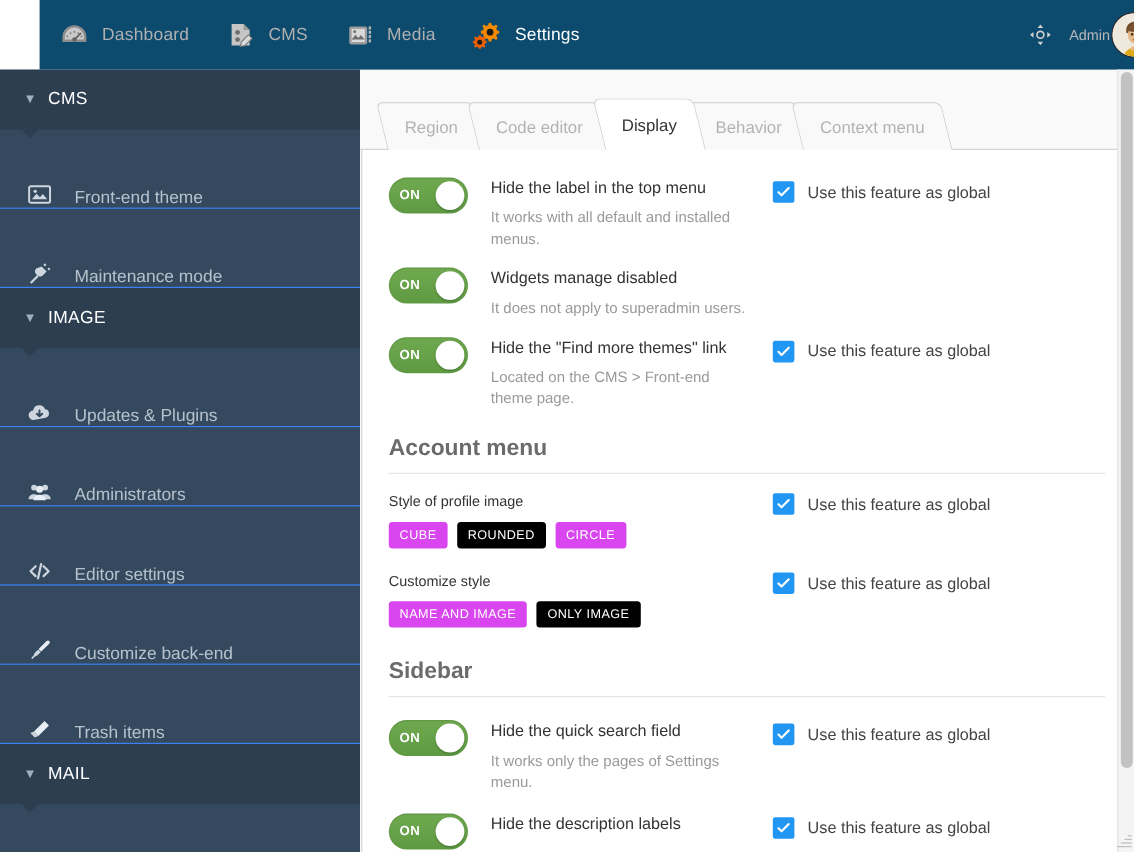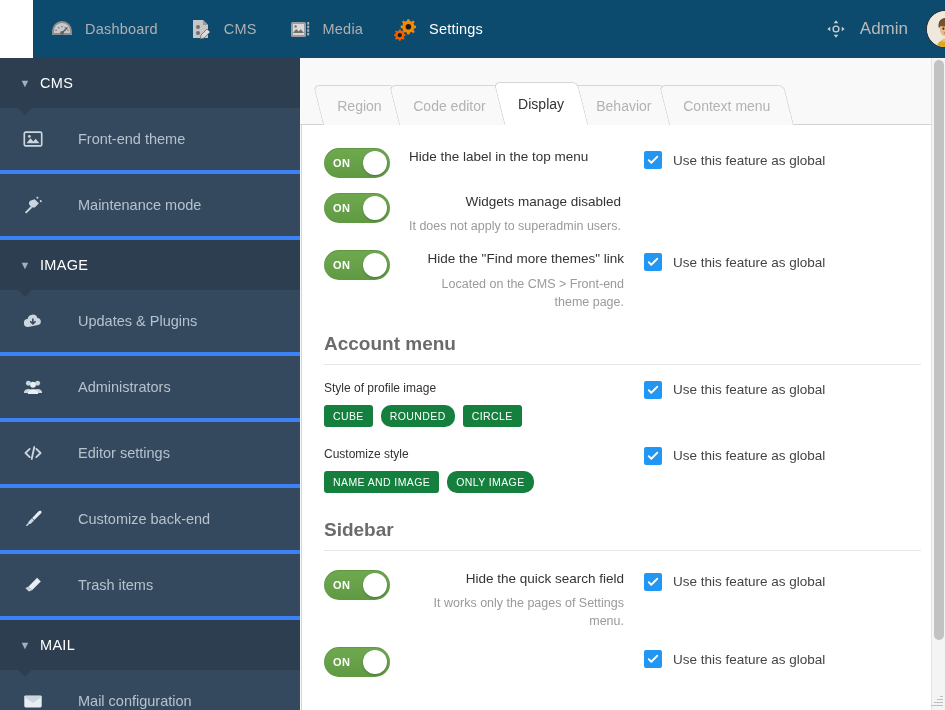--- a/index.html
+++ b/index.html
@@ -25,21 +25,21 @@
     display: flex; align-items: center;
     height: 58px; padding: 0 14px 0 16px;
     cursor: pointer; gap: 10px;
   }
   .topnav-label { font-size: 14.5px; color: #b0b0b0; letter-spacing: .2px; white-space: nowrap; }
   .topnav-item.active .topnav-label { color: #ffffff; }
   .topnav-icon { width: 26px; height: 26px; display: block; flex: none; }
 
   .topright { margin-left: auto; display: flex; align-items: center; gap: 0; padding-right: 14px; }
   .tr-icon-wrap { padding: 0 14px; display: flex; align-items: center; cursor: pointer; }
-  .admin-name { font-size: 17px; color: #b9b9b9; padding-right: 18px; cursor: pointer; }
+  .admin-name { font-size: 12px; color: #b9b9b9; padding-right: 1px; cursor: pointer; }
   .avatar {
     width: 38px; height: 38px; border-radius: 50%;
     overflow: hidden; cursor: pointer; flex: none;
     background: #e9e3d6;
     border: 1px solid #2a2a2a;
   }
 
   
   .sidebar {
     position: absolute; top: 58px; left: 0;
@@ -62,25 +62,24 @@
   }
   .sb-section::after {
     content: ""; position: absolute; left: 18px; bottom: -7px;
     width: 0; height: 0;
     border-left: 7px solid transparent;
     border-right: 7px solid transparent;
     border-top: 7px solid #2c3e50;
   }
   .sb-item {
     height: 66px;
-    display: flex; align-items: center;
+    display: flex; align-items: flex-end;
     padding-left: 14px;
-    border-bottom: 4px solid #3b82f6;
+    border-bottom: 1px solid #3b82f6;
     cursor: pointer;
-    gap: 16px;
   }
   .sb-item-icon { width: 38px; display: flex; align-items: center; justify-content: center; flex: none; }
   .sb-item-label { color: #b6c2cd; font-size: 14.5px; padding-left: 10px; }
 
   
   .content {
     position: absolute; top: 58px; left: 300px;
     width: 645px; height: 652px;
     background: #f9f9f9;
     overflow: hidden;
@@ -135,21 +134,21 @@
     padding: 14px 22px 30px 22px;
     min-height: 600px;
   }
 
   
   .srow {
     display: flex;
     align-items: flex-start;
     padding: 8px 0 6px 0;
   }
-  .srow-left { width: 320px; display: flex; align-items: flex-start; flex: none; text-align: right; }
+  .srow-left { width: 320px; display: flex; align-items: flex-start; flex: none; }
   .toggle {
     width: 66px; height: 30px;
     border-radius: 16px;
     background: #6aa84f;
     background: linear-gradient(#6fa94f, #5f9a43);
     position: relative;
     cursor: pointer;
     flex: none;
     margin-top: 1px;
     box-shadow: inset 0 1px 1px rgba(0,0,0,.12);
@@ -189,27 +188,27 @@
   }
 
   
   .crow { display: flex; align-items: flex-start; padding: 6px 0 4px 0; }
   .crow-left { width: 320px; flex: none; }
   .crow-label { font-size: 12px; color: #333333; padding-bottom: 10px; }
   .pills { display: flex; gap: 8px; }
   .pill {
     font-size: 10.5px; letter-spacing: .4px;
     color: #ffffff;
-    background: #15803d;
+    background: #d946ef;
     border-radius: 3px;
     padding: 5px 9px 5px 9px;
     cursor: pointer;
     white-space: nowrap;
   }
-  .pill.sel { background: #15803d; border-radius: 10px; }
+  .pill.sel { background: #000000; }
 
   
   .scrollbar {
     position: absolute; top: 58px; right: 0;
     width: 14px; height: 652px;
     background: #f4f4f4;
     border-left: 1px solid #e3e3e3;
     z-index: 40;
   }
   .scroll-thumb {
@@ -461,20 +460,21 @@
       <div class="panel">
 
         <div class="srow">
           <div class="srow-left">
             <div class="toggle">
               <span class="tog-txt">ON</span>
               <span class="knob"></span>
             </div>
             <div class="srow-texts">
               <div class="srow-title">Hide the label in the top menu</div>
+              <div class="srow-desc">It works with all default and installed menus.</div>
             </div>
           </div>
           <div class="srow-right">
             <div class="chkline">
               <span class="chkbox">
                 <svg viewBox="0 0 14 14" width="12" height="12">
                     <path d="M2 7.2l3 3 7-7" stroke="#ffffff" stroke-width="2.1" fill="none" stroke-linecap="round" stroke-linejoin="round"></path>
                   </svg>
               </span>
               <span class="chklabel">Use this feature as global</span>
@@ -585,20 +585,23 @@
               <span class="chklabel">Use this feature as global</span>
             </div>
           </div>
         </div>
 
         <div class="srow" style="padding-top:10px">
           <div class="srow-left">
             <div class="toggle">
               <span class="tog-txt">ON</span>
               <span class="knob"></span>
+            </div>
+            <div class="srow-texts">
+              <div class="srow-title">Hide the description labels</div>
             </div>
           </div>
           <div class="srow-right">
             <div class="chkline">
               <span class="chkbox">
                 <svg viewBox="0 0 14 14" width="12" height="12">
                     <path d="M2 7.2l3 3 7-7" stroke="#ffffff" stroke-width="2.1" fill="none" stroke-linecap="round" stroke-linejoin="round"></path>
                   </svg>
               </span>
               <span class="chklabel">Use this feature as global</span>

